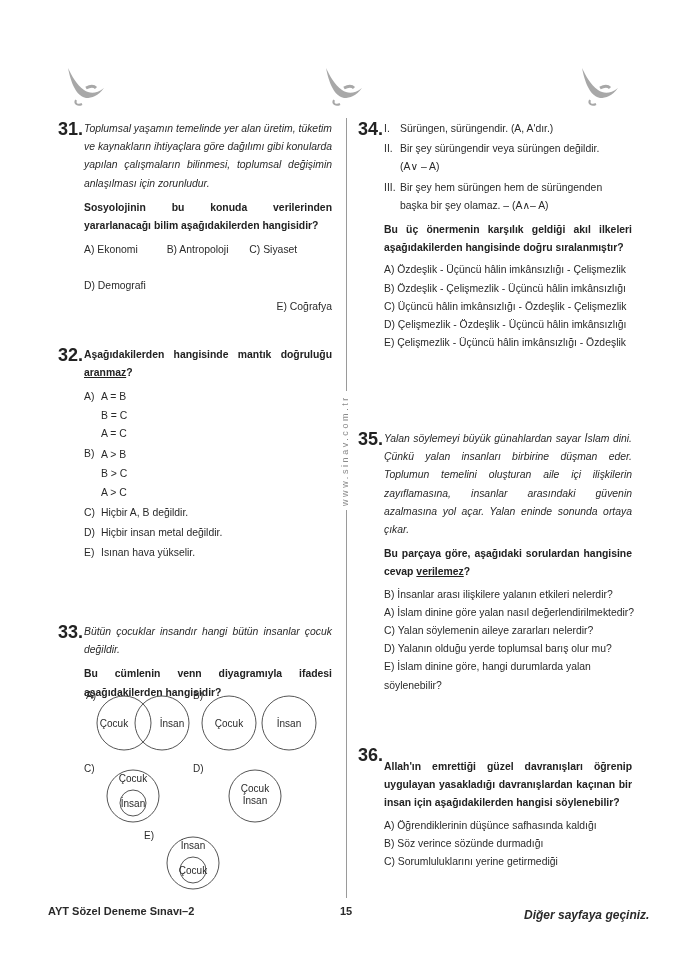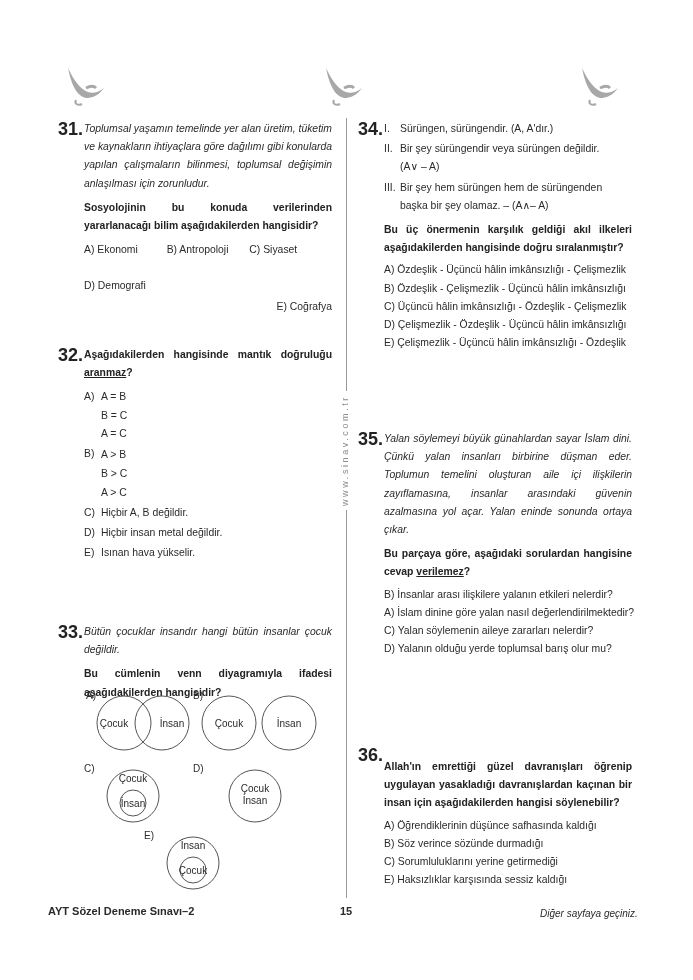--- a/index.html
+++ b/index.html
@@ -163,29 +163,29 @@
 
 <div class="q" style="left:384px; top:430px; width:248px;">
   <span class="qnum">35.</span>
   <div class="stem">Yalan söylemeyi büyük günahlardan sayar İslam dini. Çünkü yalan insanları birbirine düşman eder. Toplumun temelini oluşturan aile içi ilişkilerin zayıflamasına, insanlar arasındaki güvenin azalmasına yol açar. Yalan eninde sonunda ortaya çıkar.</div>
   <div class="bold"><span>Bu parçaya göre, aşağıdaki sorulardan hangisine cevap </span><span class="u">verilemez</span><span>?</span></div>
   <div style="margin-top:4px;">
     <div>B) İnsanlar arası ilişkilere yalanın etkileri nelerdir?</div>
     <div style="white-space:nowrap;">A) İslam dinine göre yalan nasıl değerlendirilmektedir?</div>
     <div>C) Yalan söylemenin aileye zararları nelerdir?</div>
     <div>D) Yalanın olduğu yerde toplumsal barış olur mu?</div>
+    <div style="padding-left:0;">E) İslam dinine göre, hangi durumlarda yalan söylenebilir?</div>
   </div>
 </div>
 
 <div class="q" style="left:384px; top:746px; width:248px;">
   <span class="qnum">36.</span>
   <div class="bold" style="margin-top:12px;">Allah'ın emrettiği güzel davranışları öğrenip uygulayan yasakladığı davranışlardan kaçınan bir insan için aşağıdakilerden hangisi söylenebilir?</div>
   <div style="margin-top:4px;">
     <div>A) Öğrendiklerinin düşünce safhasında kaldığı</div>
     <div>B) Söz verince sözünde durmadığı</div>
     <div>C) Sorumluluklarını yerine getirmediği</div>
-    <div>E) Haksızlıklar karşısında sessiz kaldığı</div>
   </div>
 </div>
 
 <div class="footer" style="left:48px; font-weight:bold;">AYT Sözel Deneme Sınavı–2</div>
 <div class="footer" style="left:340px; font-weight:bold;">15</div>
-<div class="footer" style="left:540px; font-style:italic; font-size:10px; top:908px;">Diğer sayfaya geçiniz.</div>
+<div class="footer" style="left:524px; font-style:italic; font-size:12px; top:908px;font-weight:bold;">Diğer sayfaya geçiniz.</div>
 
 </body></html>

